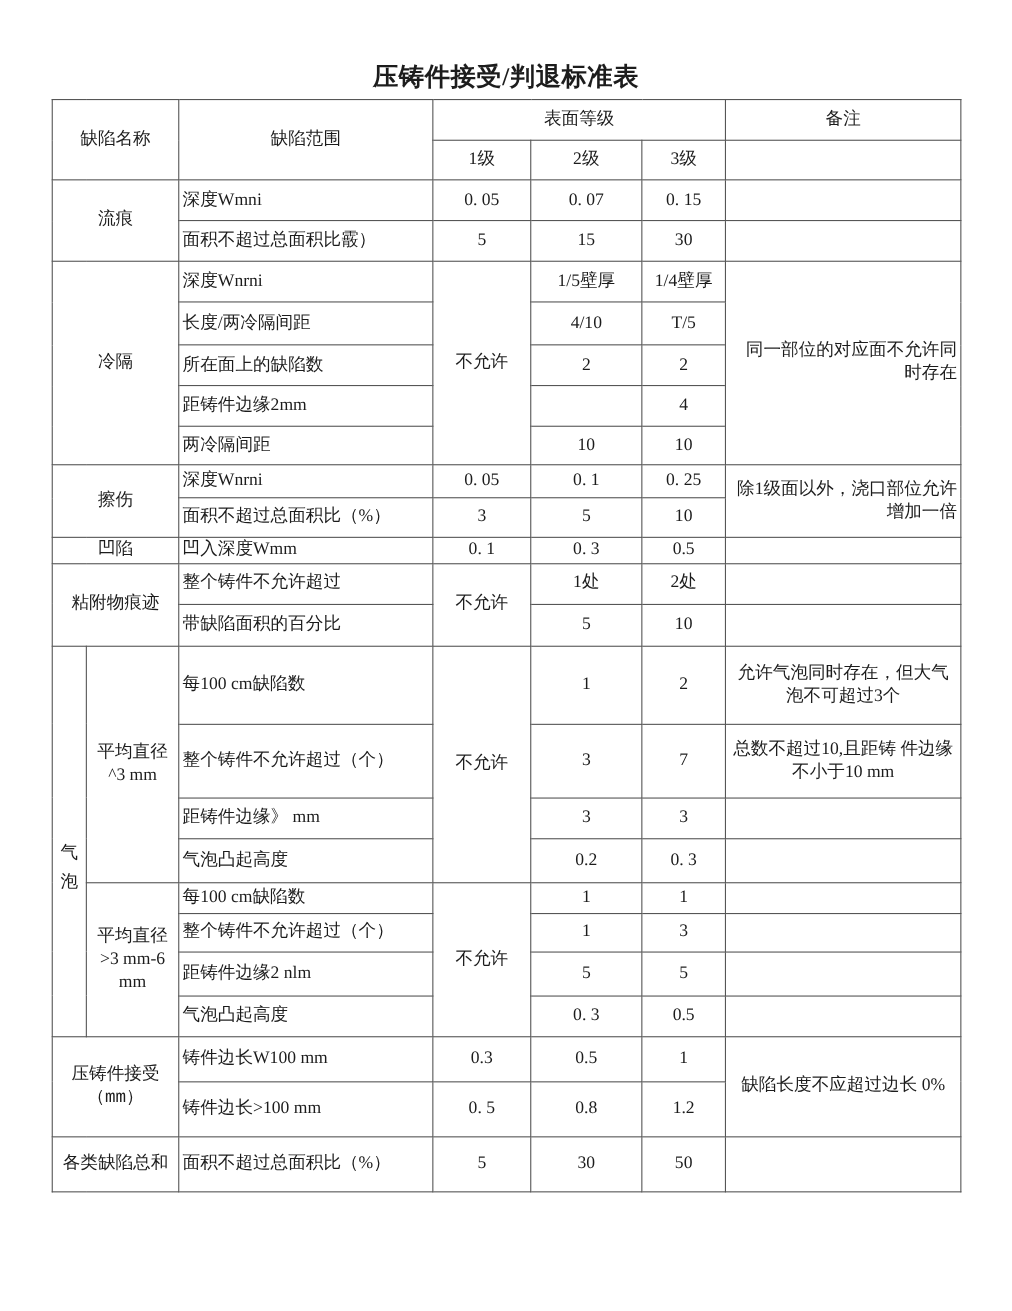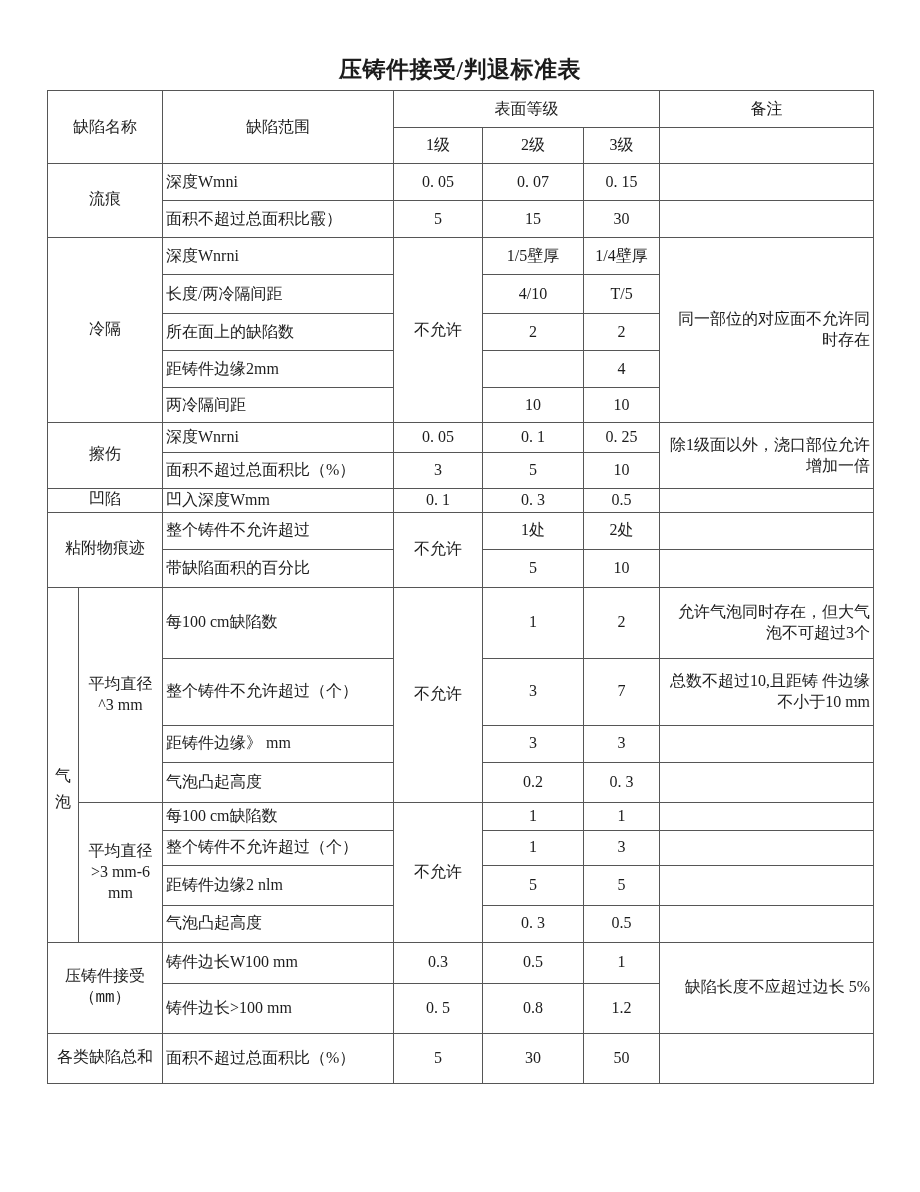--- a/index.html
+++ b/index.html
@@ -25,21 +25,21 @@
     padding:1px 3px;
     line-height:1.3;
     overflow:hidden;
     word-break:break-word;
   }
   td.c    { text-align:center; }
   td.scope{ text-align:left; padding-left:3px; }
   td.lbl  { text-align:center; padding:2px 12px;font-family:Liberation Mono, monospace; }
   td.sub  { text-align:center; padding:2px 2px; }
   td.rmkc { text-align:right; padding:2px 20px; }
-  td.rmkl { text-align:right; padding:2px 25px 2px 3px; }
+  td.rmkl { text-align:center; padding:2px 25px 2px 3px; }
   td.vb   { vertical-align:bottom; padding-bottom:5px; }
   td.vt   { vertical-align:top; padding-top:2px; }
   td.hb   { vertical-align:bottom; padding-bottom:8px; }
   td.qipao{ text-align:center; padding:0; }
   .vtxt   { display:inline-block; width:18px; line-height:1.6; word-break:break-all; text-align:center;margin-top:48px; }
 </style>
 </head>
 <body>
 
 <div class="page">
@@ -208,21 +208,21 @@
         <td class="c">0.5</td>
         <td></td>
       </tr>
 
       <tr style="height:41px">
         <td colspan="2" rowspan="2" class="lbl">压铸件接受（mm）</td>
         <td class="scope">铸件边长W100 mm</td>
         <td class="c">0.3</td>
         <td class="c">0.5</td>
         <td class="c">1</td>
-        <td rowspan="2" class="rmkl">缺陷长度不应超过边长 5%</td>
+        <td rowspan="2" class="rmkl">缺陷长度不应超过边长 0%</td>
       </tr>
       <tr style="height:50px">
         <td class="scope">铸件边长&gt;100 mm</td>
         <td class="c">0. 5</td>
         <td class="c">0.8</td>
         <td class="c">1.2</td>
       </tr>
 
       <tr style="height:50px">
         <td colspan="2" class="lbl vt">各类缺陷总和</td>

